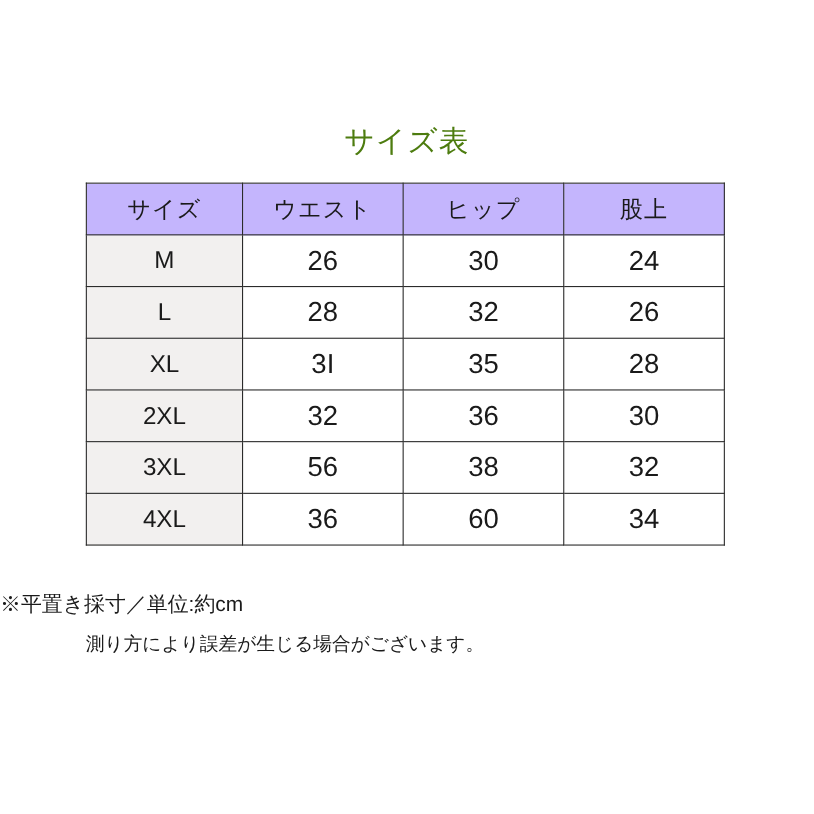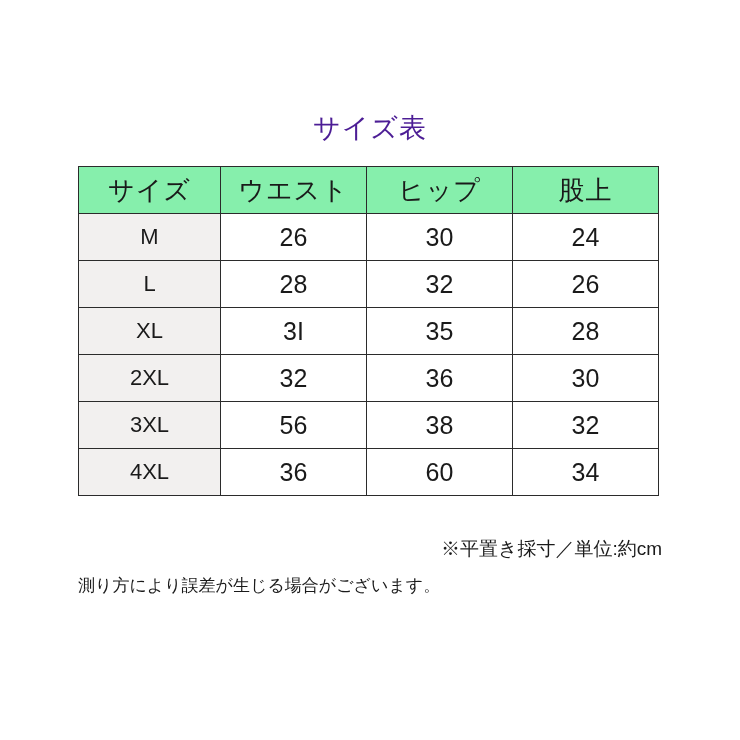--- a/index.html
+++ b/index.html
@@ -21,21 +21,21 @@
     box-sizing: border-box;
   }
   .title {
     position: absolute;
     top: 110px;
     left: 0;
     width: 740px;
     text-align: center;
     font-size: 27px;
     letter-spacing: 1px;
-    color: #4c1d95;
+    color: #4d7c0f;
   }
   .table-wrap {
     position: absolute;
     top: 166px;
     left: 78px;
     width: 580px;
   }
   table.size-table {
     border-collapse: collapse;
     width: 580px;
@@ -46,39 +46,39 @@
     border: 1px solid #2b2b2b;
     height: 46px;
     text-align: center;
     vertical-align: middle;
     font-weight: normal;
     font-size: 25px;
     color: #1a1a1a;
     padding: 0;
   }
   table.size-table thead th {
-    font-size: 26px;
-    background: #86efac;
+    font-size: 21px;
+    background: #c4b5fd;
     letter-spacing: 1px;
   }
   table.size-table tbody td:first-child {
     background: #f2f0ef;
     font-size: 22px;
   }
   table.size-table col.c1 { width: 142px; }
   table.size-table col.c2 { width: 146px; }
   table.size-table col.c3 { width: 146px; }
   table.size-table col.c4 { width: 146px; }
 
   .note-right {
     position: absolute;
     top: 536px;
     left: 0;
     width: 662px;
-    text-align: right;
+    text-align: left;
     font-size: 19px;
     color: #1a1a1a;
   }
   .notes {
     position: absolute;
     top: 572px;
     left: 78px;
     width: 620px;
     font-size: 17px;
     line-height: 1.65;

